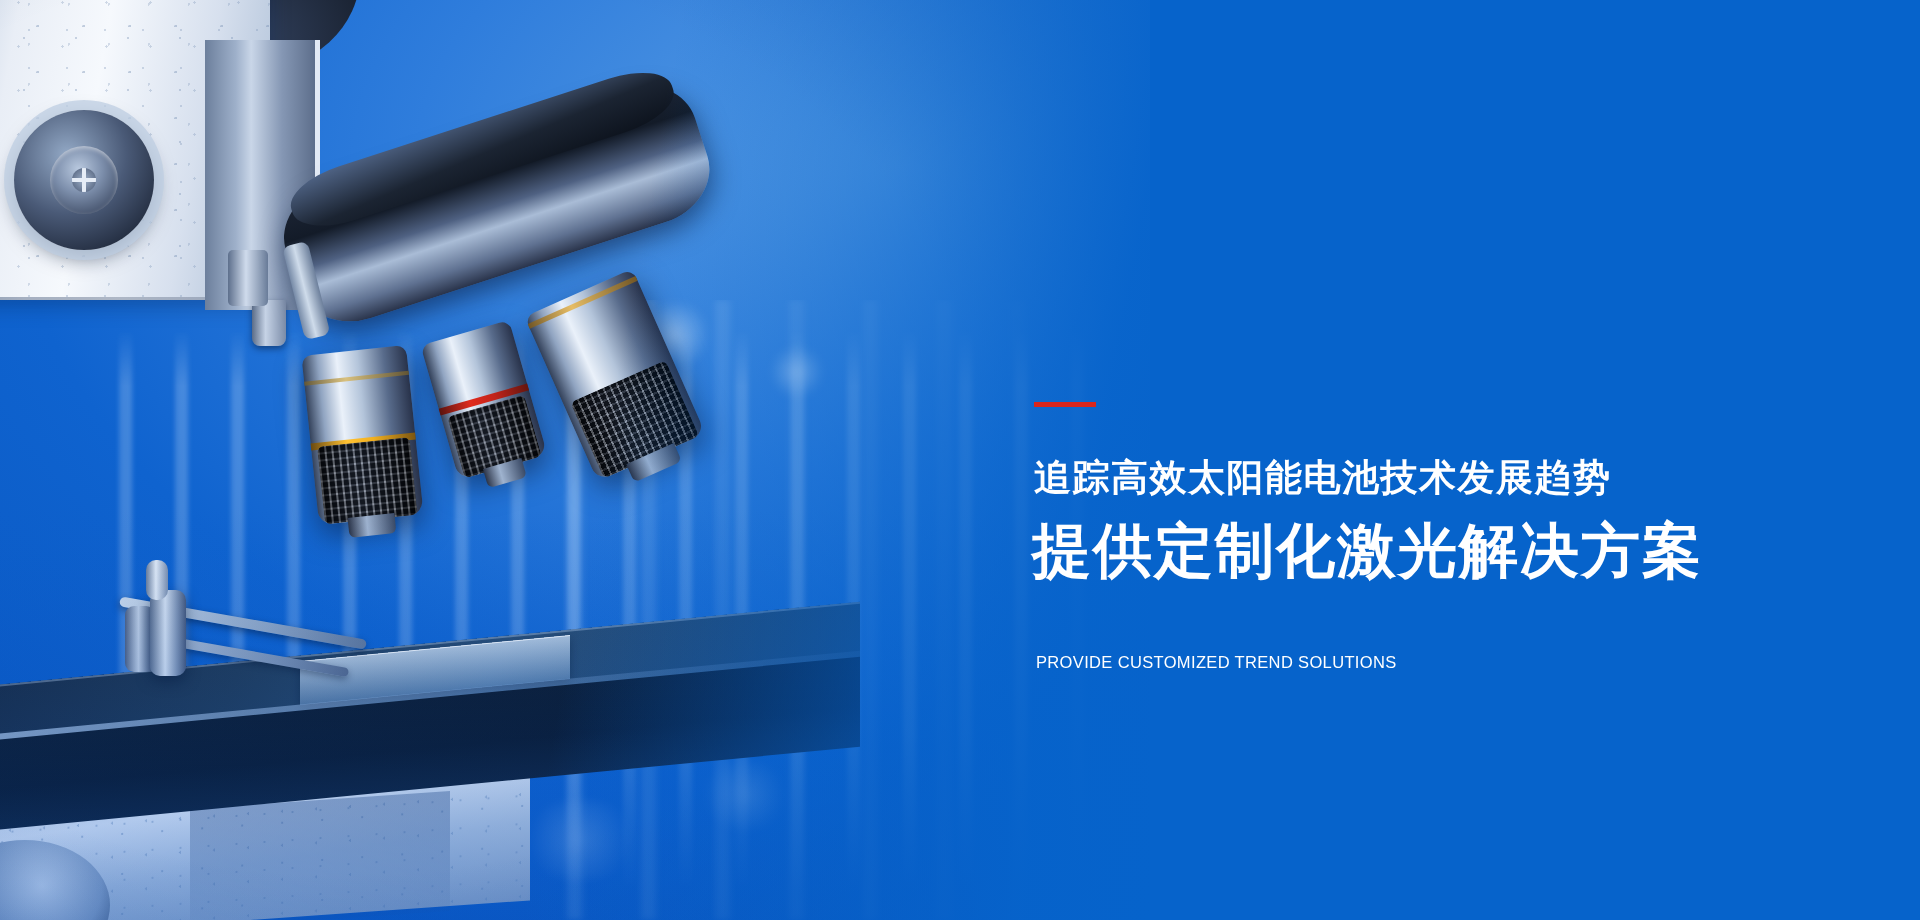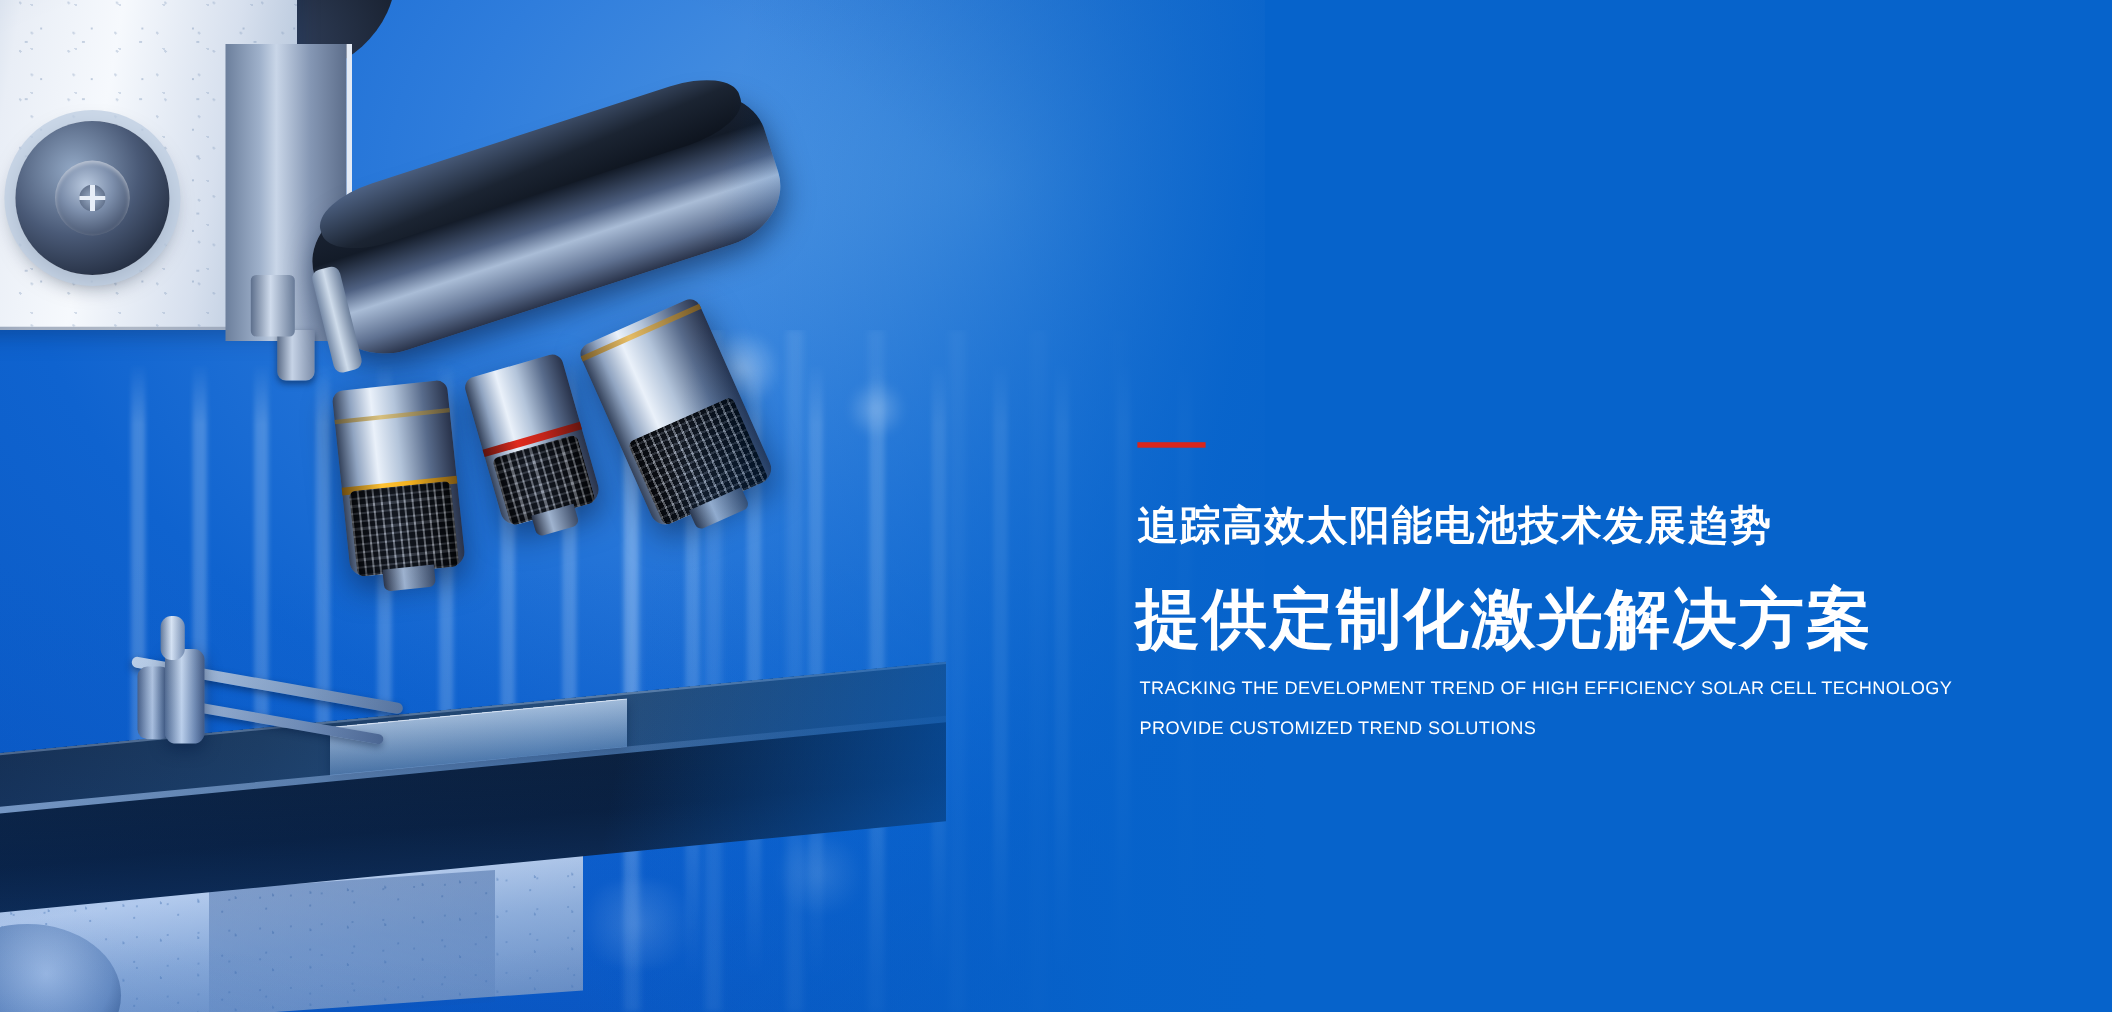--- a/index.html
+++ b/index.html
@@ -295,21 +295,21 @@
   .accent-rule{
     position:absolute; left:0; top:402px; width:62px; height:5px;
     background:#d9261c;
   }
   .headline-sub{
     position:absolute; left:0; top:456px;
     font-size:37px; font-weight:bold; color:#ffffff;
     letter-spacing:1.5px; line-height:1.2; white-space:nowrap;
   }
   .headline-main{
-    position:absolute; left:-2px; top:528px;
+    position:absolute; left:-2px; top:516px;
     font-size:59px; font-weight:bold; color:#ffffff;
     letter-spacing:2px; line-height:1.2; white-space:nowrap;
   }
   .en-line{
     position:absolute; left:2px;
     font-size:16.5px; color:#ffffff; font-weight:400;
     letter-spacing:.35px; white-space:nowrap;
   }
   .en1{ top:617px; }
   .en2{ top:653px; }
@@ -380,18 +380,17 @@
     <div class="haze"></div>
   </div>
 
   <div class="content">
     <div class="accent-rule"></div>
 
     <div class="headline-sub">追踪高效太阳能电池技术发展趋势</div>
 
     <div class="headline-main">提供定制化激光解决方案</div>
 
-    <div class="en-line en1">TRACKING THE DEVELOPMENT TREND OF HIGH EFFICIENCY SOLAR CELL TECHNOLOGY</div>
 
     <div class="en-line en2">PROVIDE CUSTOMIZED TREND SOLUTIONS</div>
   </div>
 
 </div>
 
 </body></html>

